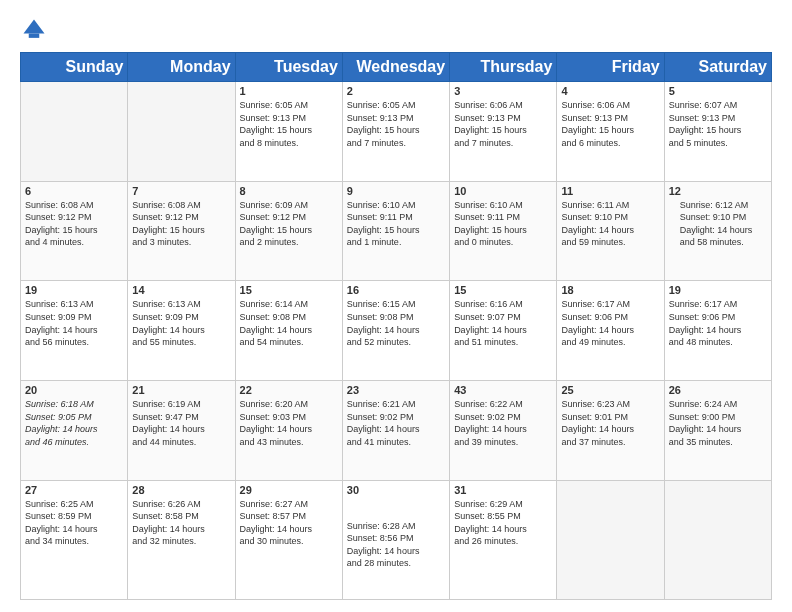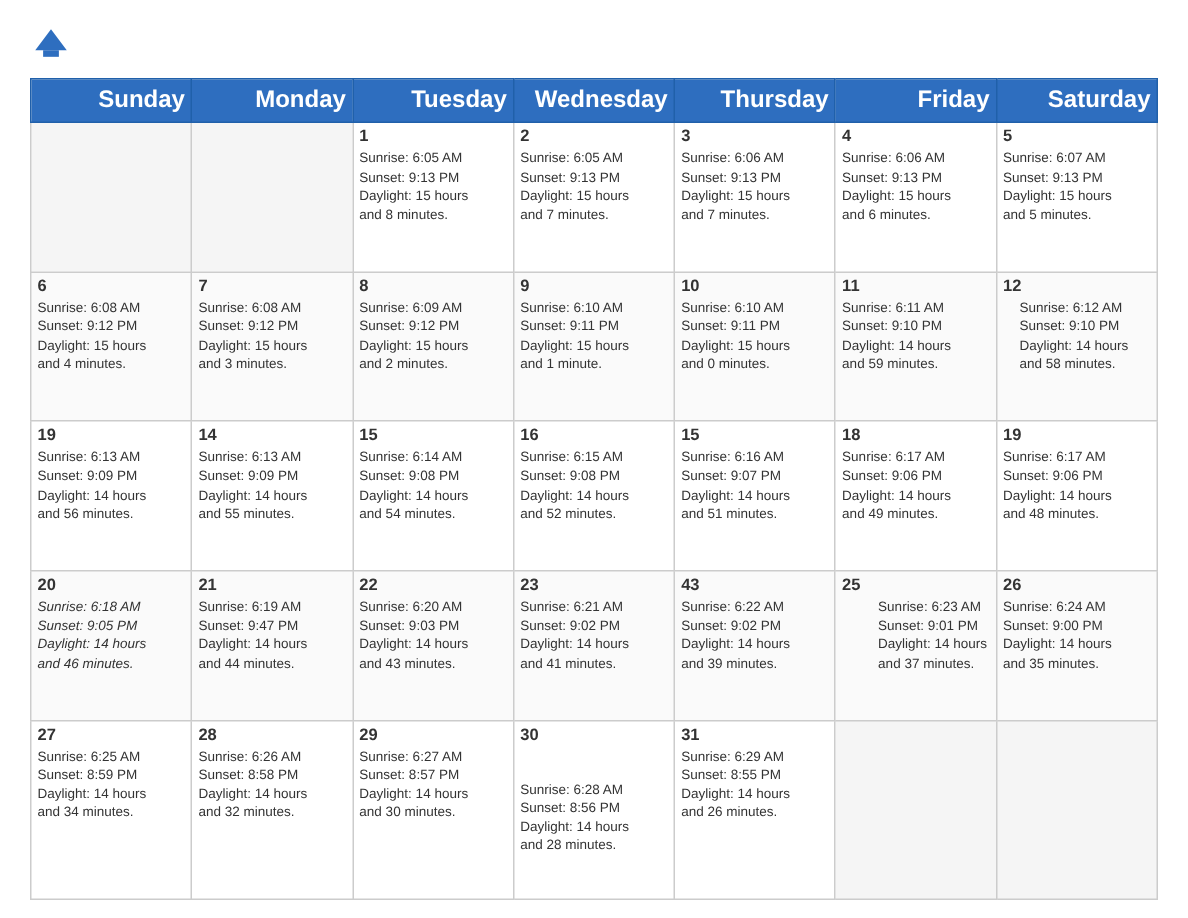--- a/index.html
+++ b/index.html
@@ -304,21 +304,21 @@
           </td>
           <td>
             <span class="day-num">43</span>
             <div class="day-info" style="white-space: pre-line;">Sunrise: 6:22 AM
 Sunset: 9:02 PM
 Daylight: 14 hours
 and 39 minutes.</div>
           </td>
           <td>
             <span class="day-num">25</span>
-            <div class="day-info" style="white-space: pre-line; margin-left: 24px;">Sunrise: 6:23 AM
+            <div class="day-info" style="white-space: pre-line;">Sunrise: 6:23 AM
 Sunset: 9:01 PM
 Daylight: 14 hours
 and 37 minutes.</div>
           </td>
           <td>
             <span class="day-num">26</span>
             <div class="day-info" style="white-space: pre-line;">Sunrise: 6:24 AM
 Sunset: 9:00 PM
 Daylight: 14 hours
 and 35 minutes.</div>

